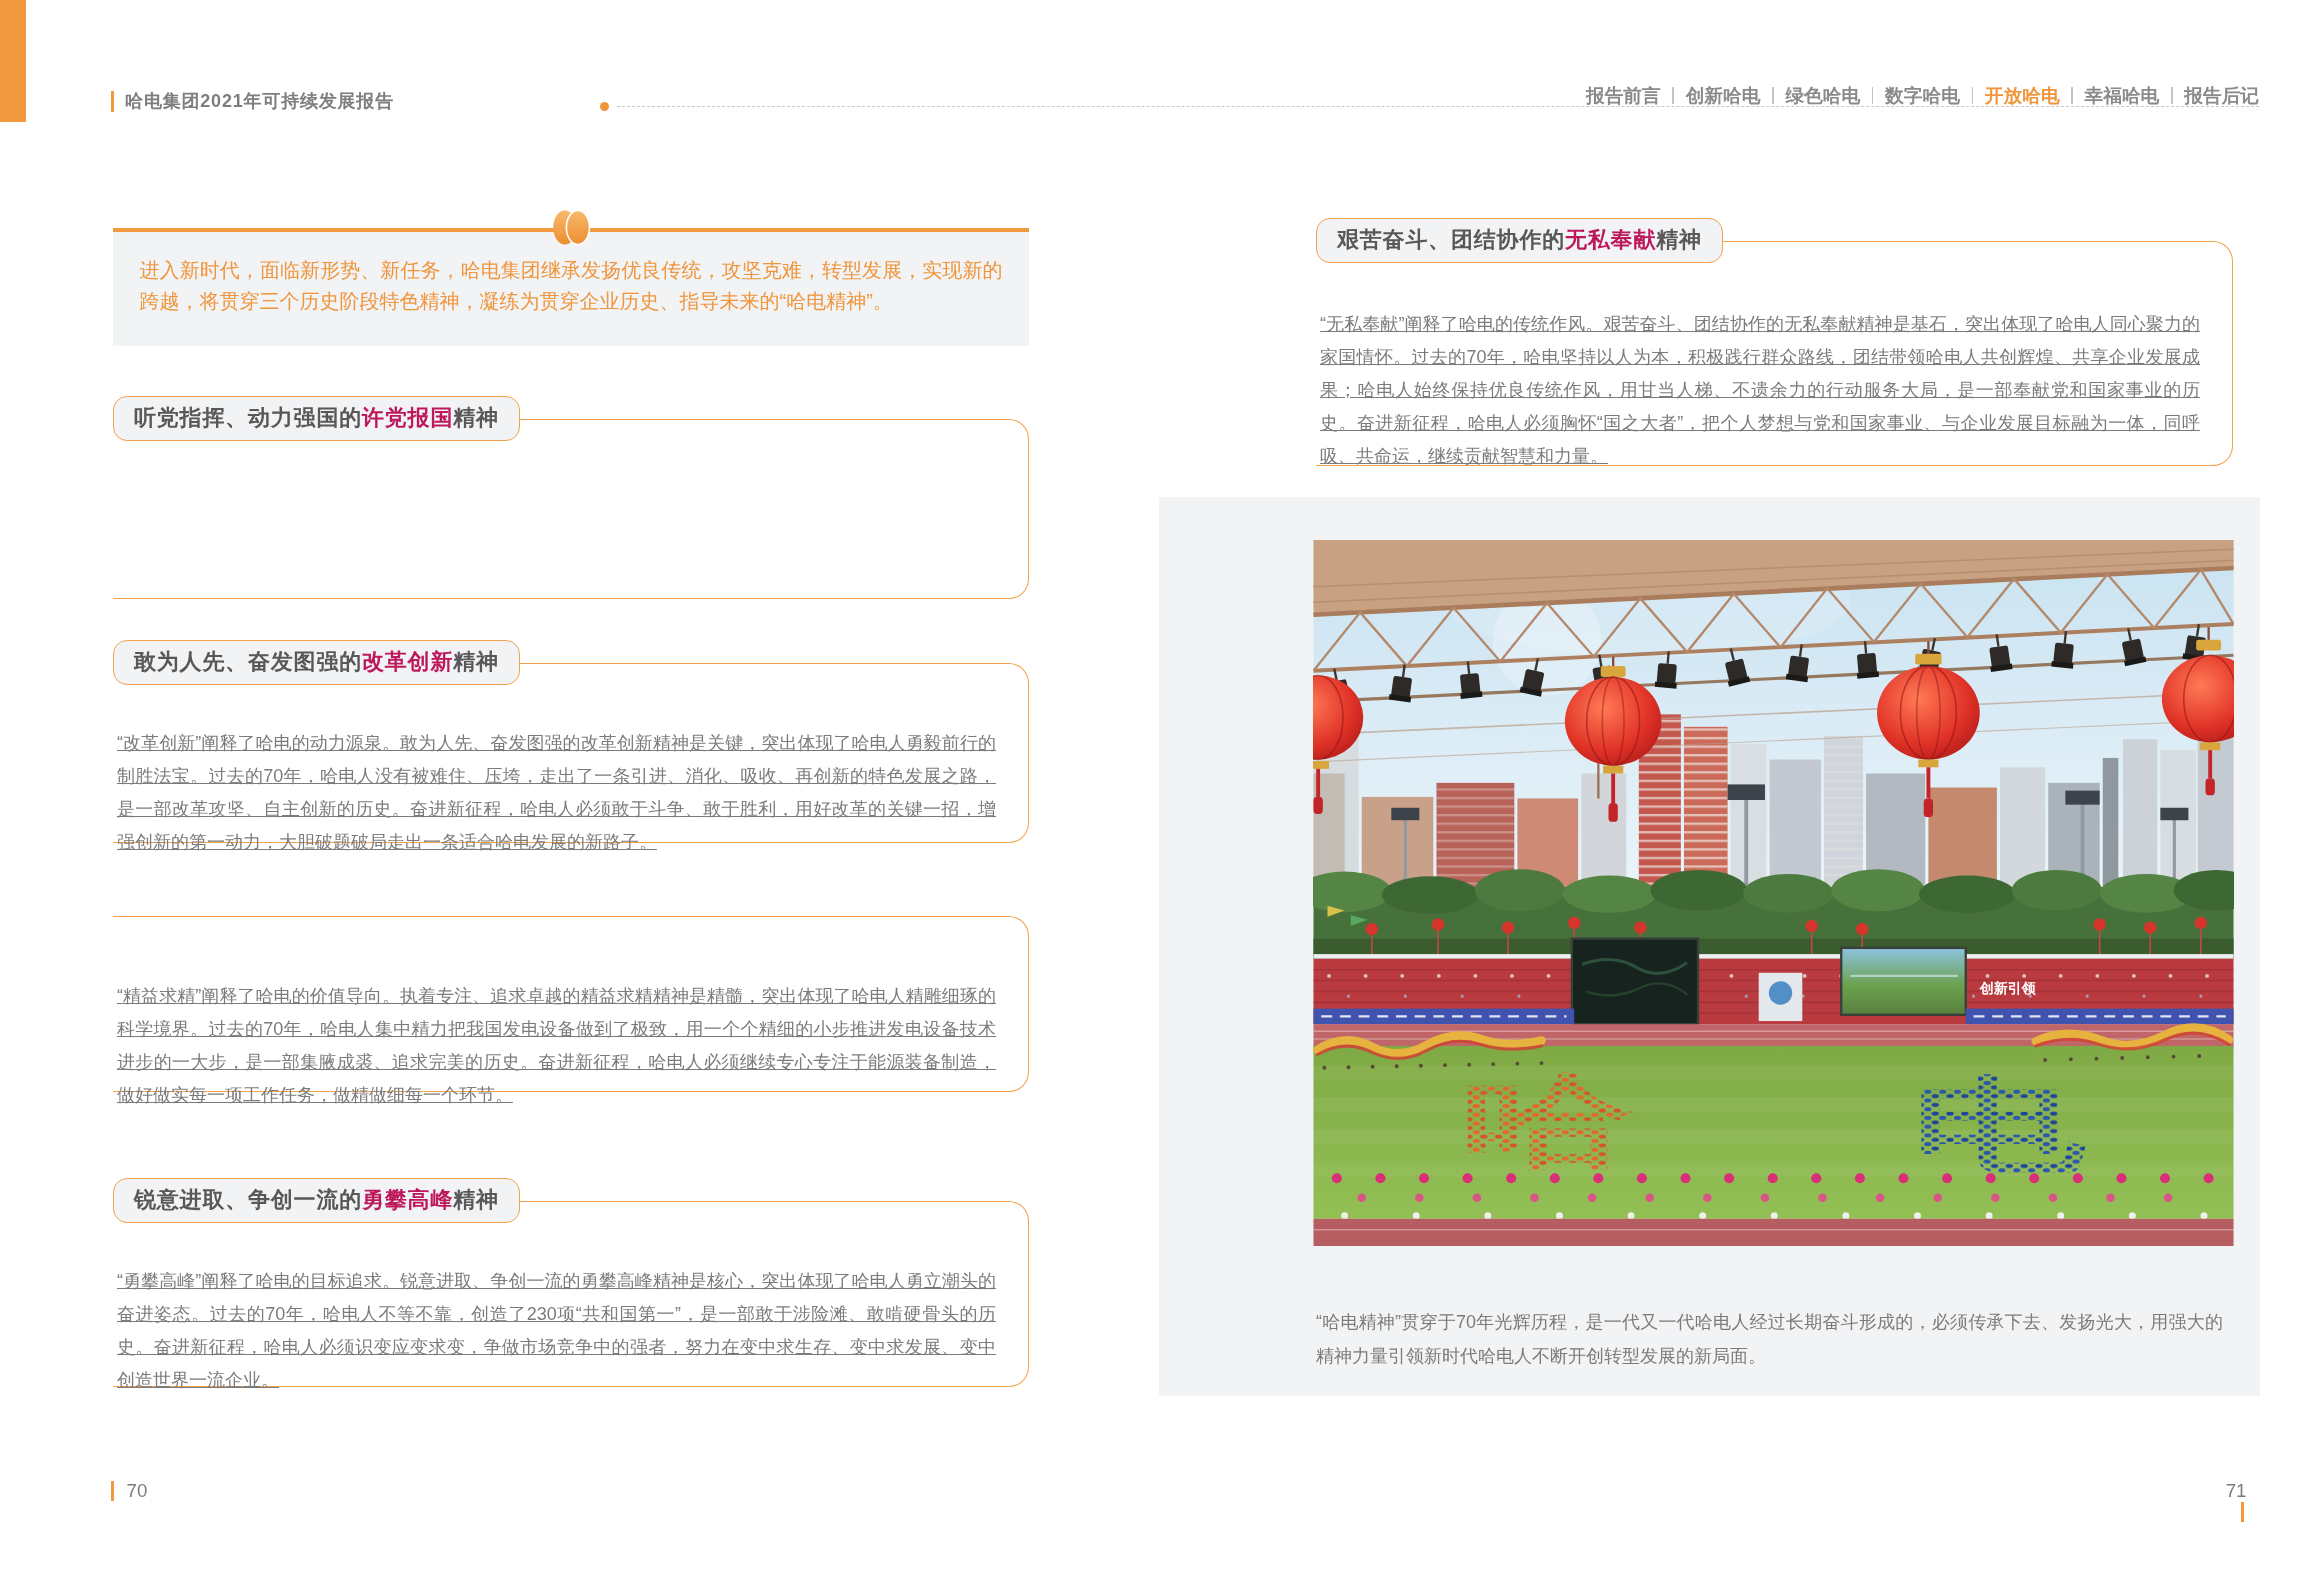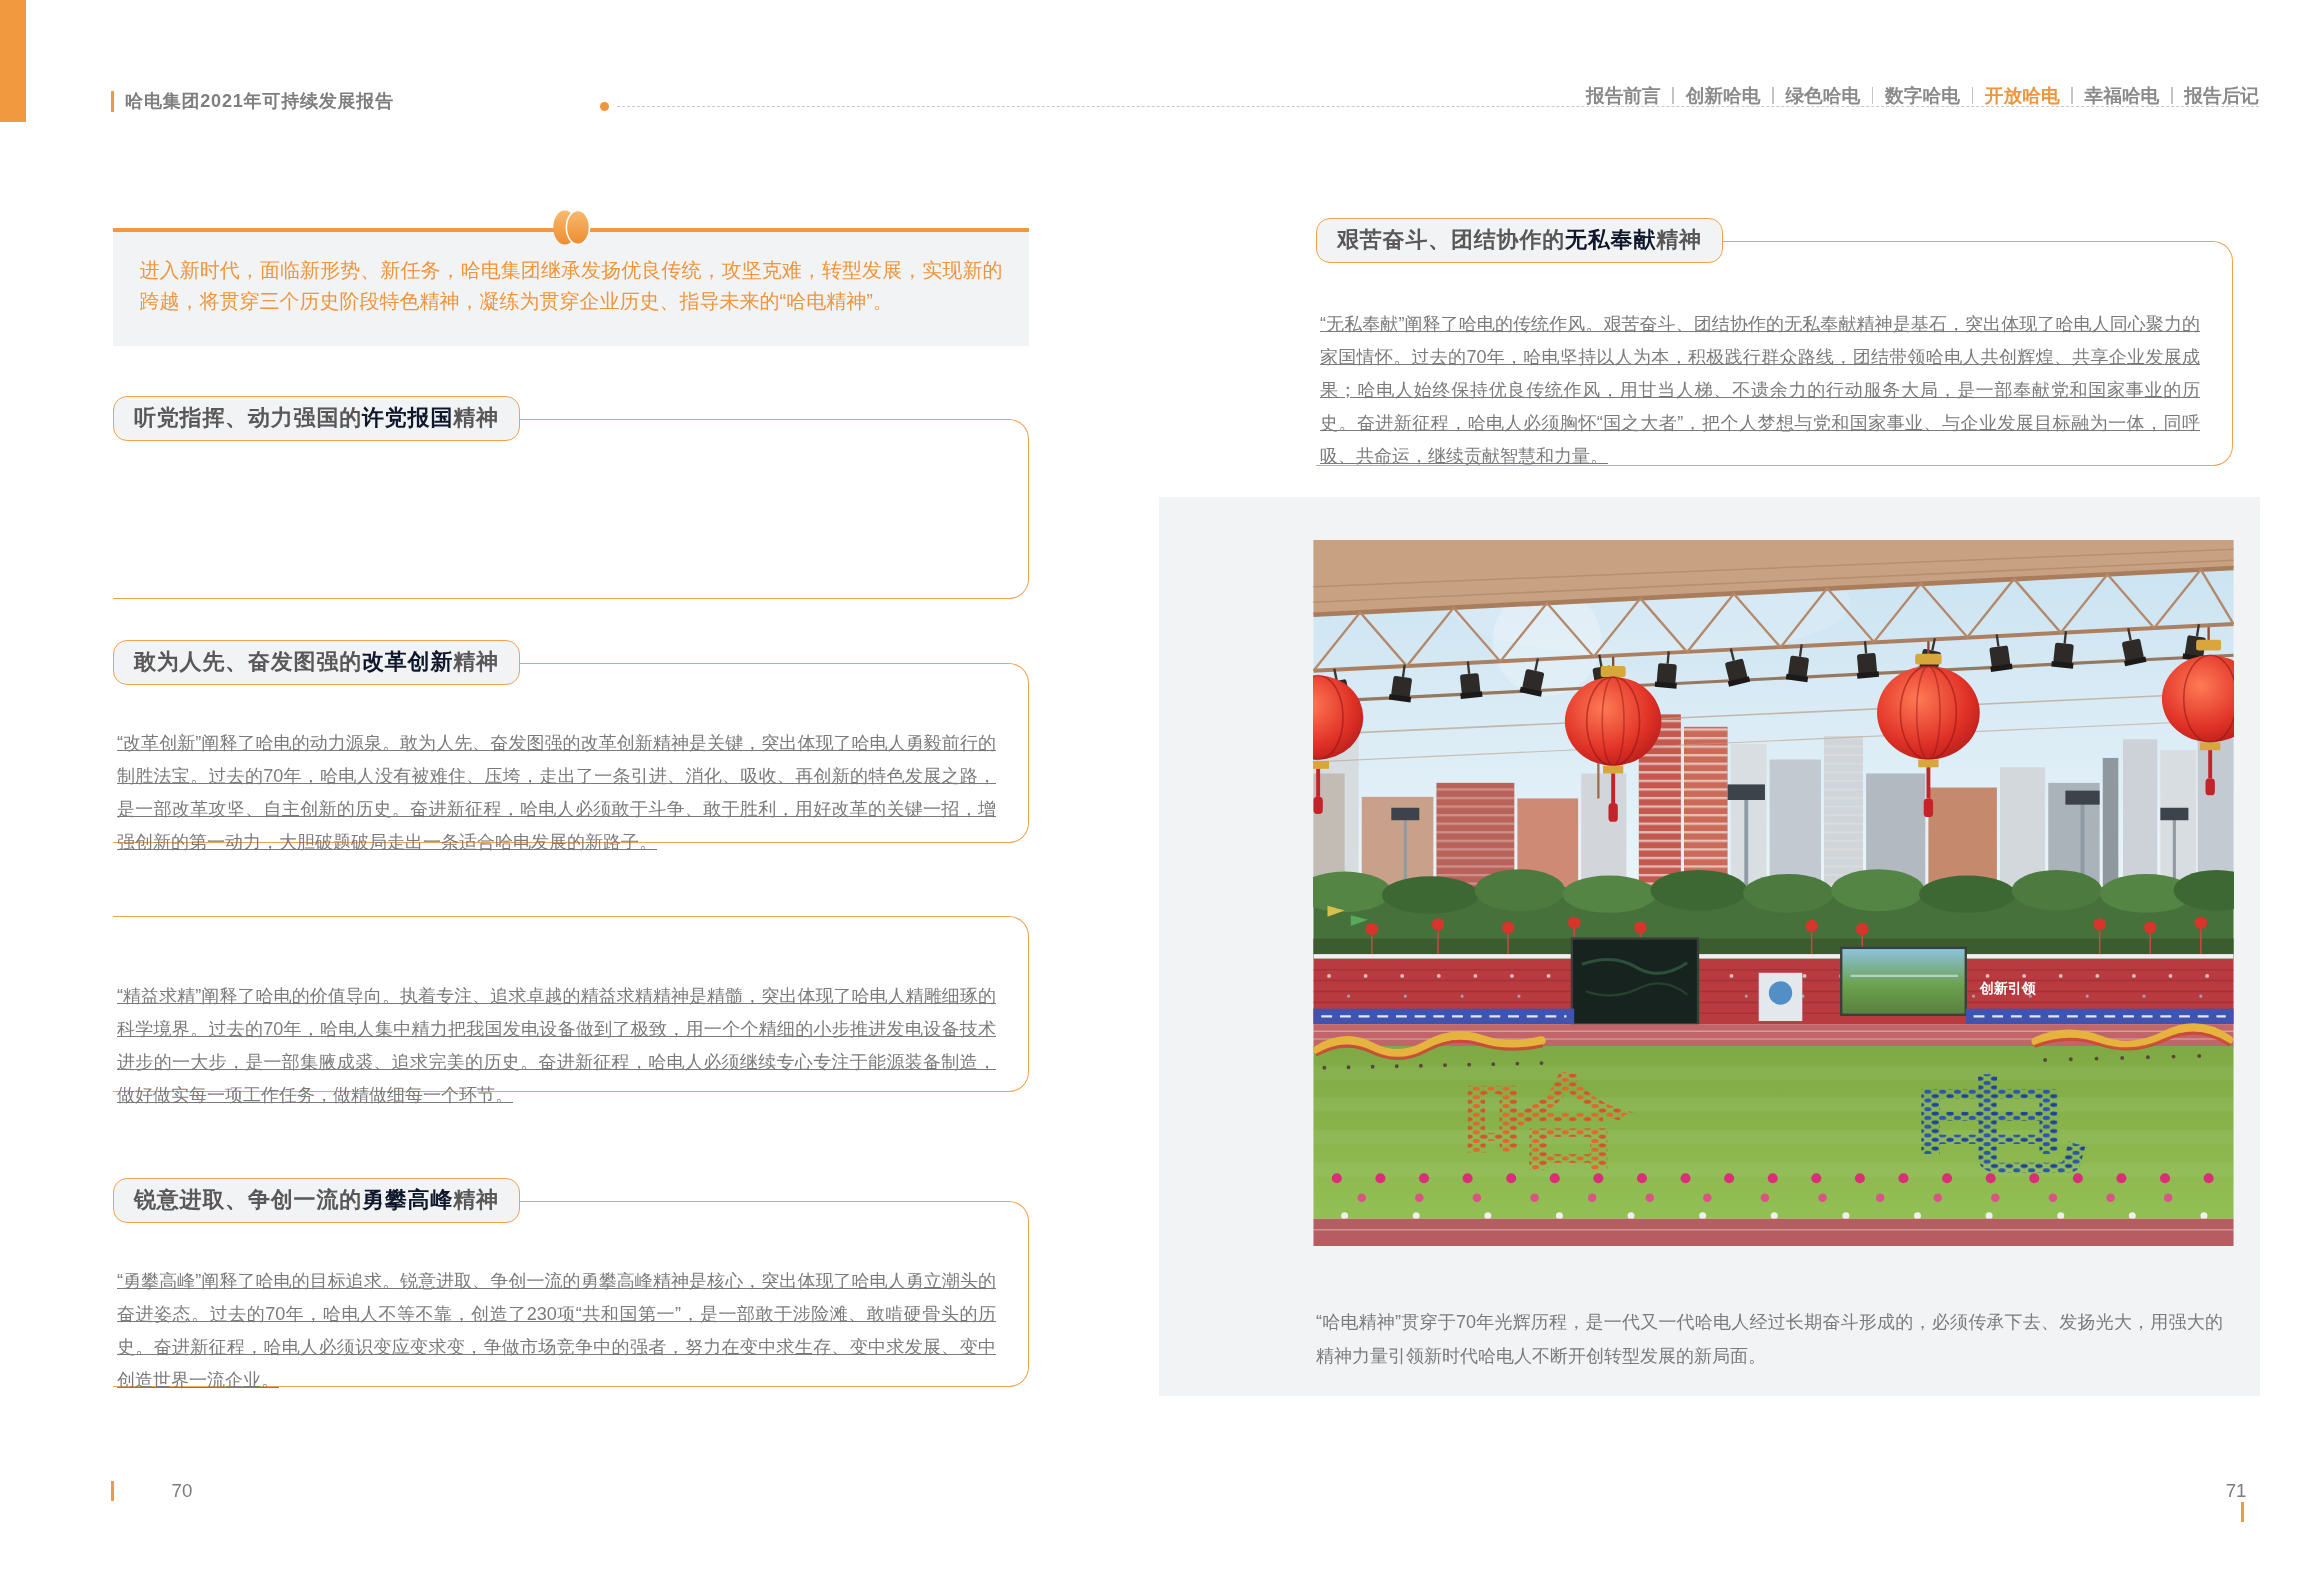--- a/index.html
+++ b/index.html
@@ -22,31 +22,31 @@
 
   
   .intro{position:absolute;left:113px;top:228px;width:916px;height:118px;background:#F2F3F5;border-top:4.7px solid #F1993E;box-sizing:border-box;}
   .intro-icon{position:absolute;top:-22.6px;left:50%;transform:translateX(-50%);}
   .intro-text{padding:23.4px 26.5px 0 26.5px;font-size:20px;color:#F0953B;line-height:31px;text-align:justify;}
 
   
   .section{position:absolute;left:113px;width:916px;}
   .section .frame{position:absolute;left:0;right:0;top:22.6px;bottom:0;border:1.6px solid #F2A14D;border-left:none;border-radius:0 20px 20px 0;}
   .section .pill{position:absolute;top:0;left:0;height:45px;line-height:42px;background:#F2F3F5;border:1.6px solid #F2A14D;border-radius:14px;padding:0 20px;font-size:22px;font-weight:bold;color:#595757;letter-spacing:0.8px;box-sizing:border-box;white-space:nowrap;}
-  .section .pill .hl{color:#0f172a;}
+  .section .pill .hl{color:#be185d;}
   .section .body{position:absolute;top:69px;left:4px;right:33px;font-size:18px;color:#7B7B7B;line-height:33px;text-align:justify;text-decoration:underline;}
   .section.right{left:1316px;width:917px;}
 
   
   .photo-panel{position:absolute;left:1159px;top:497px;width:1101px;height:899px;background:#F2F3F5;}
   .photo{position:absolute;left:1313px;top:540px;width:921px;height:706px;}
   .caption{position:absolute;left:1316px;top:1287px;width:907px;font-size:18px;color:#7B7B7B;line-height:34px;text-align:justify;}
 
   
-  .footer-left{position:absolute;left:111px;top:1480px;display:flex;align-items:center;gap:45px;}
+  .footer-left{position:absolute;left:111px;top:1480px;display:flex;align-items:center;}
   .footer-right{position:absolute;right:60px;top:1480px;display:flex;align-items:center;flex-direction:column;}
   .pg-bar{display:inline-block;width:3.1px;height:20px;background:#F0993F;}
   .pg-num{font-size:18.7px;color:#7B7B7B;}
   .footer-left .pg-num{margin-left:12.5px;}
   .footer-right .pg-num{margin-right:12.5px;}
 </style>
 </head>
 <body>
 
 <div class="page">

